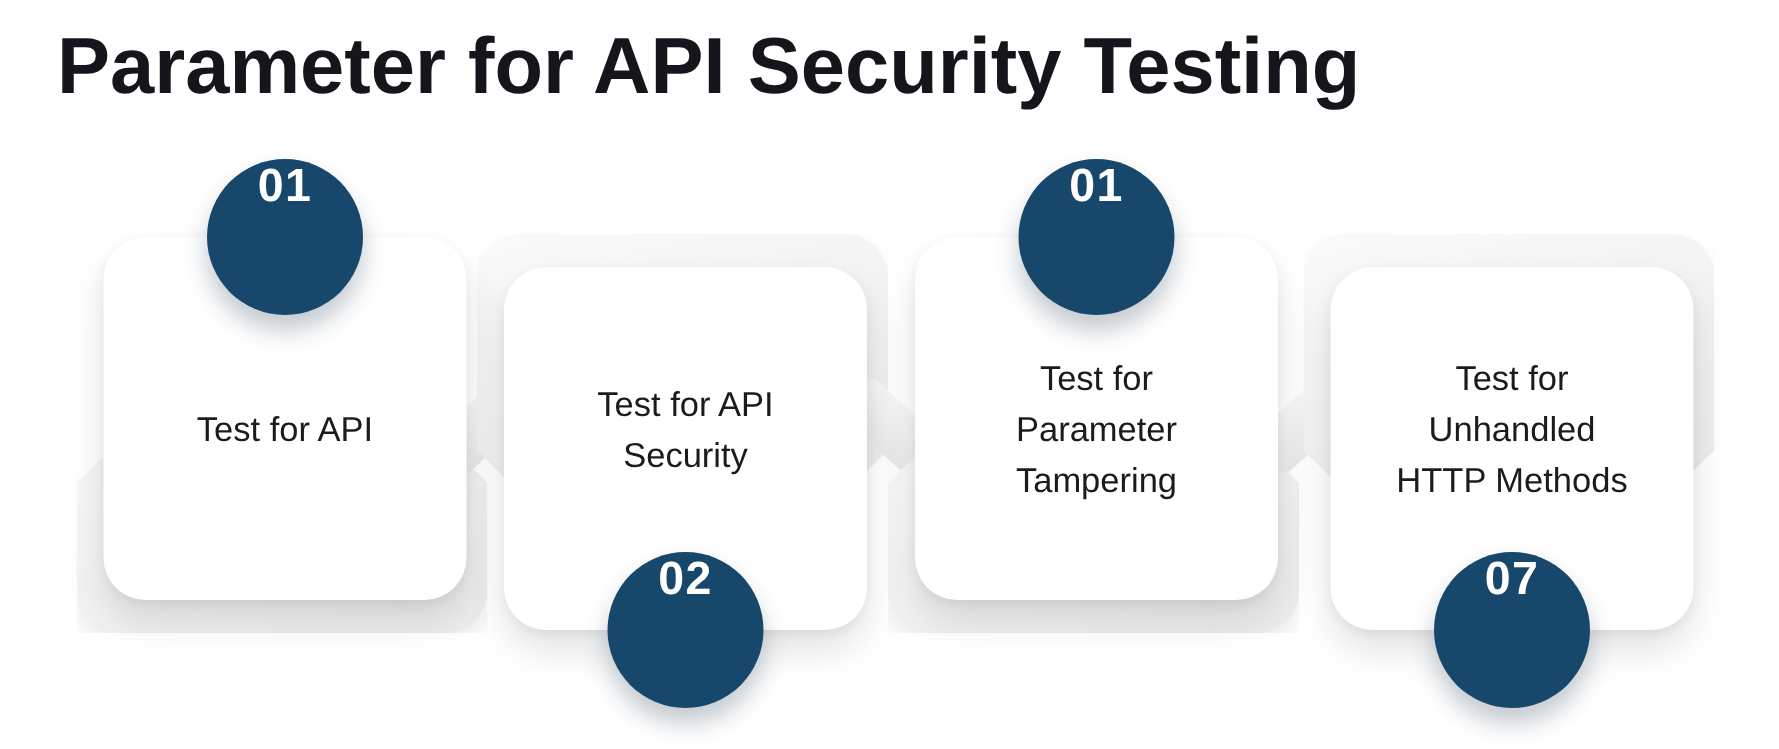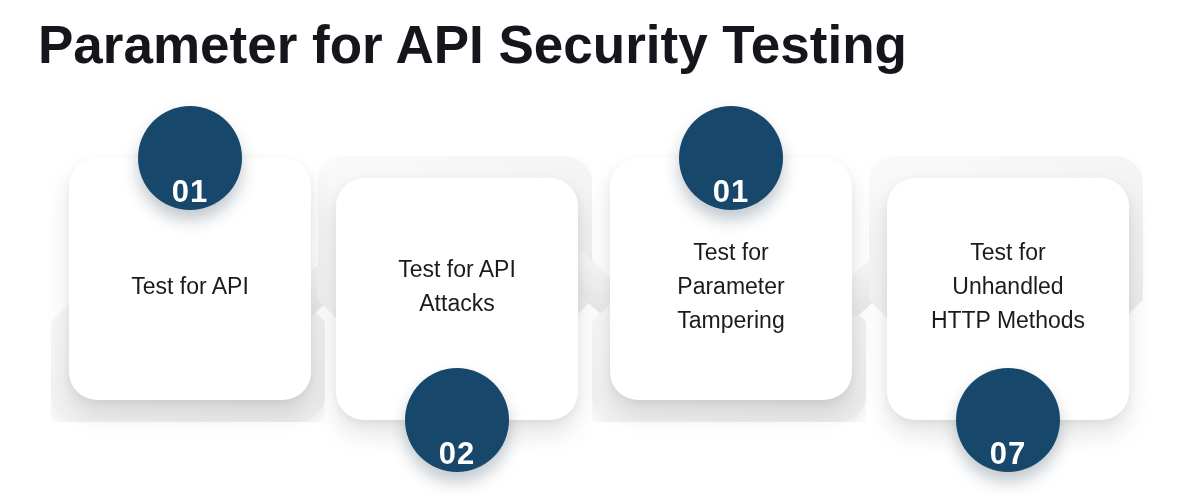--- a/index.html
+++ b/index.html
@@ -93,21 +93,21 @@
   .card-text .line { display: block; }
 
   .badge {
     position: absolute;
     left: 50%;
     width: 104px; height: 104px;
     border-radius: 50%;
     background: var(--badge-background, #17476b);
     color: var(--badge-text, #ffffff);
     display: flex;
-    align-items: flex-end;
+    align-items: flex-start;
     justify-content: center;
     font-size: 31px;
     font-weight: 700;
     letter-spacing: 1px;
     z-index: 3;
     box-shadow: 0 10px 16px rgba(10, 40, 64, 0.25);
   }
   .badge.top    { top: -52px;    transform: translateX(-50%); }
   .badge.bottom { bottom: -52px; transform: translateX(-50%); }
 </style>
@@ -130,21 +130,21 @@
     </div>
   </div>
 
   <div class="connector asc connector-1"></div>
 
   <div class="step step-2 step-even">
     <div class="back-layer high"></div>
     <div class="card">
       <div class="card-text">
         <span class="line">Test for API</span>
-        <span class="line">Attacks</span>
+        <span class="line">Security</span>
       </div>
     </div>
     <div class="badge bottom">
       <span>02</span>
     </div>
   </div>
 
   <div class="connector desc connector-2"></div>
 
   <div class="step step-3 step-odd">

